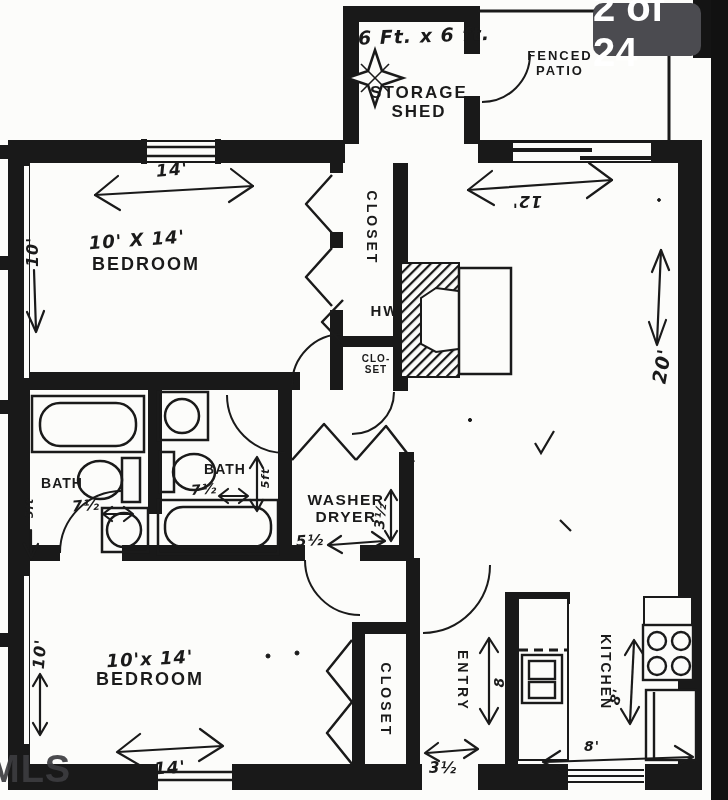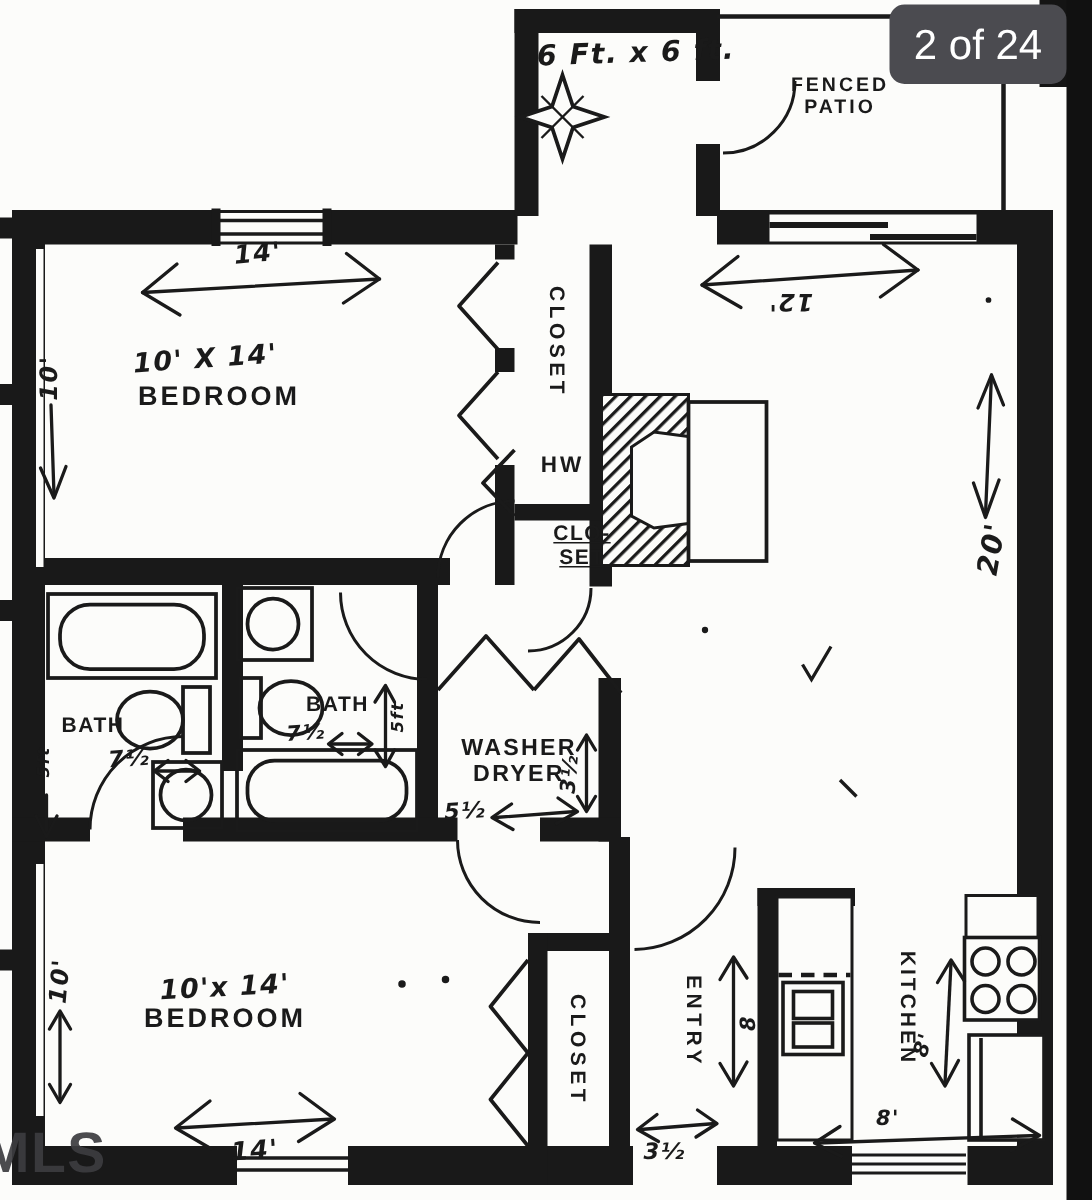--- a/index.html
+++ b/index.html
@@ -6,23 +6,23 @@
     --paper:#fcfcfa; --ink:#1a1a1a; --badge-bg:#4b4b50; --badge-text:#ffffff; --watermark:#3c3c40;
   }
   html,body{margin:0;padding:0;background:#ffffff;}
   #stage{position:relative;width:728px;height:800px;background:var(--paper);overflow:hidden;
          font-family:"Liberation Sans",sans-serif;color:var(--ink);}
   #plan{position:absolute;left:0;top:0;}
   .t{position:absolute;transform:translate(-50%,-50%) rotate(var(--r,0deg));
      color:var(--ink);white-space:pre-line;text-align:center;line-height:1.12;}
   .lbl{font-weight:bold;letter-spacing:2px;}
   .hand{font-weight:bold;font-style:italic;letter-spacing:1px;font-family:"DejaVu Sans",sans-serif;}
-  .badge{position:absolute;left:593px;top:3px;width:118px;height:53px;background:var(--badge-bg);
+  .badge{position:absolute;left:593px;top:3px;width:108px;height:53px;background:var(--badge-bg);
          color:var(--badge-text);border-radius:10px;display:flex;align-items:center;justify-content:center;
-         font-size:28px;font-weight:normal;z-index:6;}
+         font-size:40px;font-weight:bold;z-index:6;}
   .edge-right{position:absolute;left:711px;top:0;width:17px;height:800px;background:#111;z-index:5;}
   .corner-tr{position:absolute;left:693px;top:0;width:35px;height:58px;background:#141414;z-index:4;}
   .wm{position:absolute;left:-12px;top:748px;font-size:38px;font-weight:bold;letter-spacing:1px;
       color:var(--watermark);opacity:.92;z-index:6;}
 </style>
 </head>
 <body>
 
 <div id="stage">
 
@@ -253,31 +253,33 @@
     <circle cx="268" cy="656" r="2"></circle>
     <circle cx="297" cy="653" r="2"></circle>
     <circle cx="470" cy="420" r="1.6"></circle>
     <circle cx="659" cy="200" r="1.4"></circle>
     <path d="M 535,443 L 541,453 L 554,431" fill="none" stroke-width="2.2"></path>
     <path d="M 560,520 L 571,531" fill="none" stroke-width="2.2"></path>
   </g>
 </svg>
 
   <div class="t hand" style="left:424px;top:36px;font-size:19px;--r:-2deg;">6 Ft. x 6 ft.</div>
+  <div class="t lbl" style="left:419px;top:102px;font-size:17px;">STORAGE
+SHED</div>
   <div class="t lbl" style="left:560px;top:64px;font-size:13px;text-align:center;">FENCED
 PATIO</div>
 
   <div class="t hand" style="left:172px;top:170px;font-size:17px;--r:-5deg;">14'</div>
   <div class="t hand" style="left:33px;top:252px;font-size:16px;--r:-90deg;">10'</div>
   <div class="t hand" style="left:137px;top:240px;font-size:18px;--r:-4deg;">10' X 14'</div>
   <div class="t lbl" style="left:146px;top:264px;font-size:18px;">BEDROOM</div>
 
   <div class="t lbl" style="left:371px;top:228px;font-size:14px;--r:90deg;letter-spacing:3px;">CLOSET</div>
-  <div class="t lbl" style="left:375px;top:311px;font-size:15px;">HW</div>
-  <div class="t lbl" style="left:388px;top:364px;font-size:14px;letter-spacing:1px;text-decoration:underline;">CLO-
+  <div class="t lbl" style="left:385px;top:311px;font-size:15px;">HW</div>
+  <div class="t lbl" style="left:376px;top:364px;font-size:10px;letter-spacing:1px;">CLO-
 SET</div>
 
   <div class="t hand" style="left:527px;top:201px;font-size:16px;--r:180deg;">12'</div>
   <div class="t hand" style="left:662px;top:366px;font-size:19px;--r:-80deg;">20'</div>
 
   <div class="t lbl" style="left:62px;top:484px;font-size:14px;letter-spacing:1px;">BATH</div>
   <div class="t hand" style="left:86px;top:506px;font-size:15px;--r:-4deg;">7½</div>
   <div class="t hand" style="left:30px;top:508px;font-size:11px;--r:-90deg;">5ft</div>
 
   <div class="t lbl" style="left:225px;top:470px;font-size:14px;letter-spacing:1px;">BATH</div>

